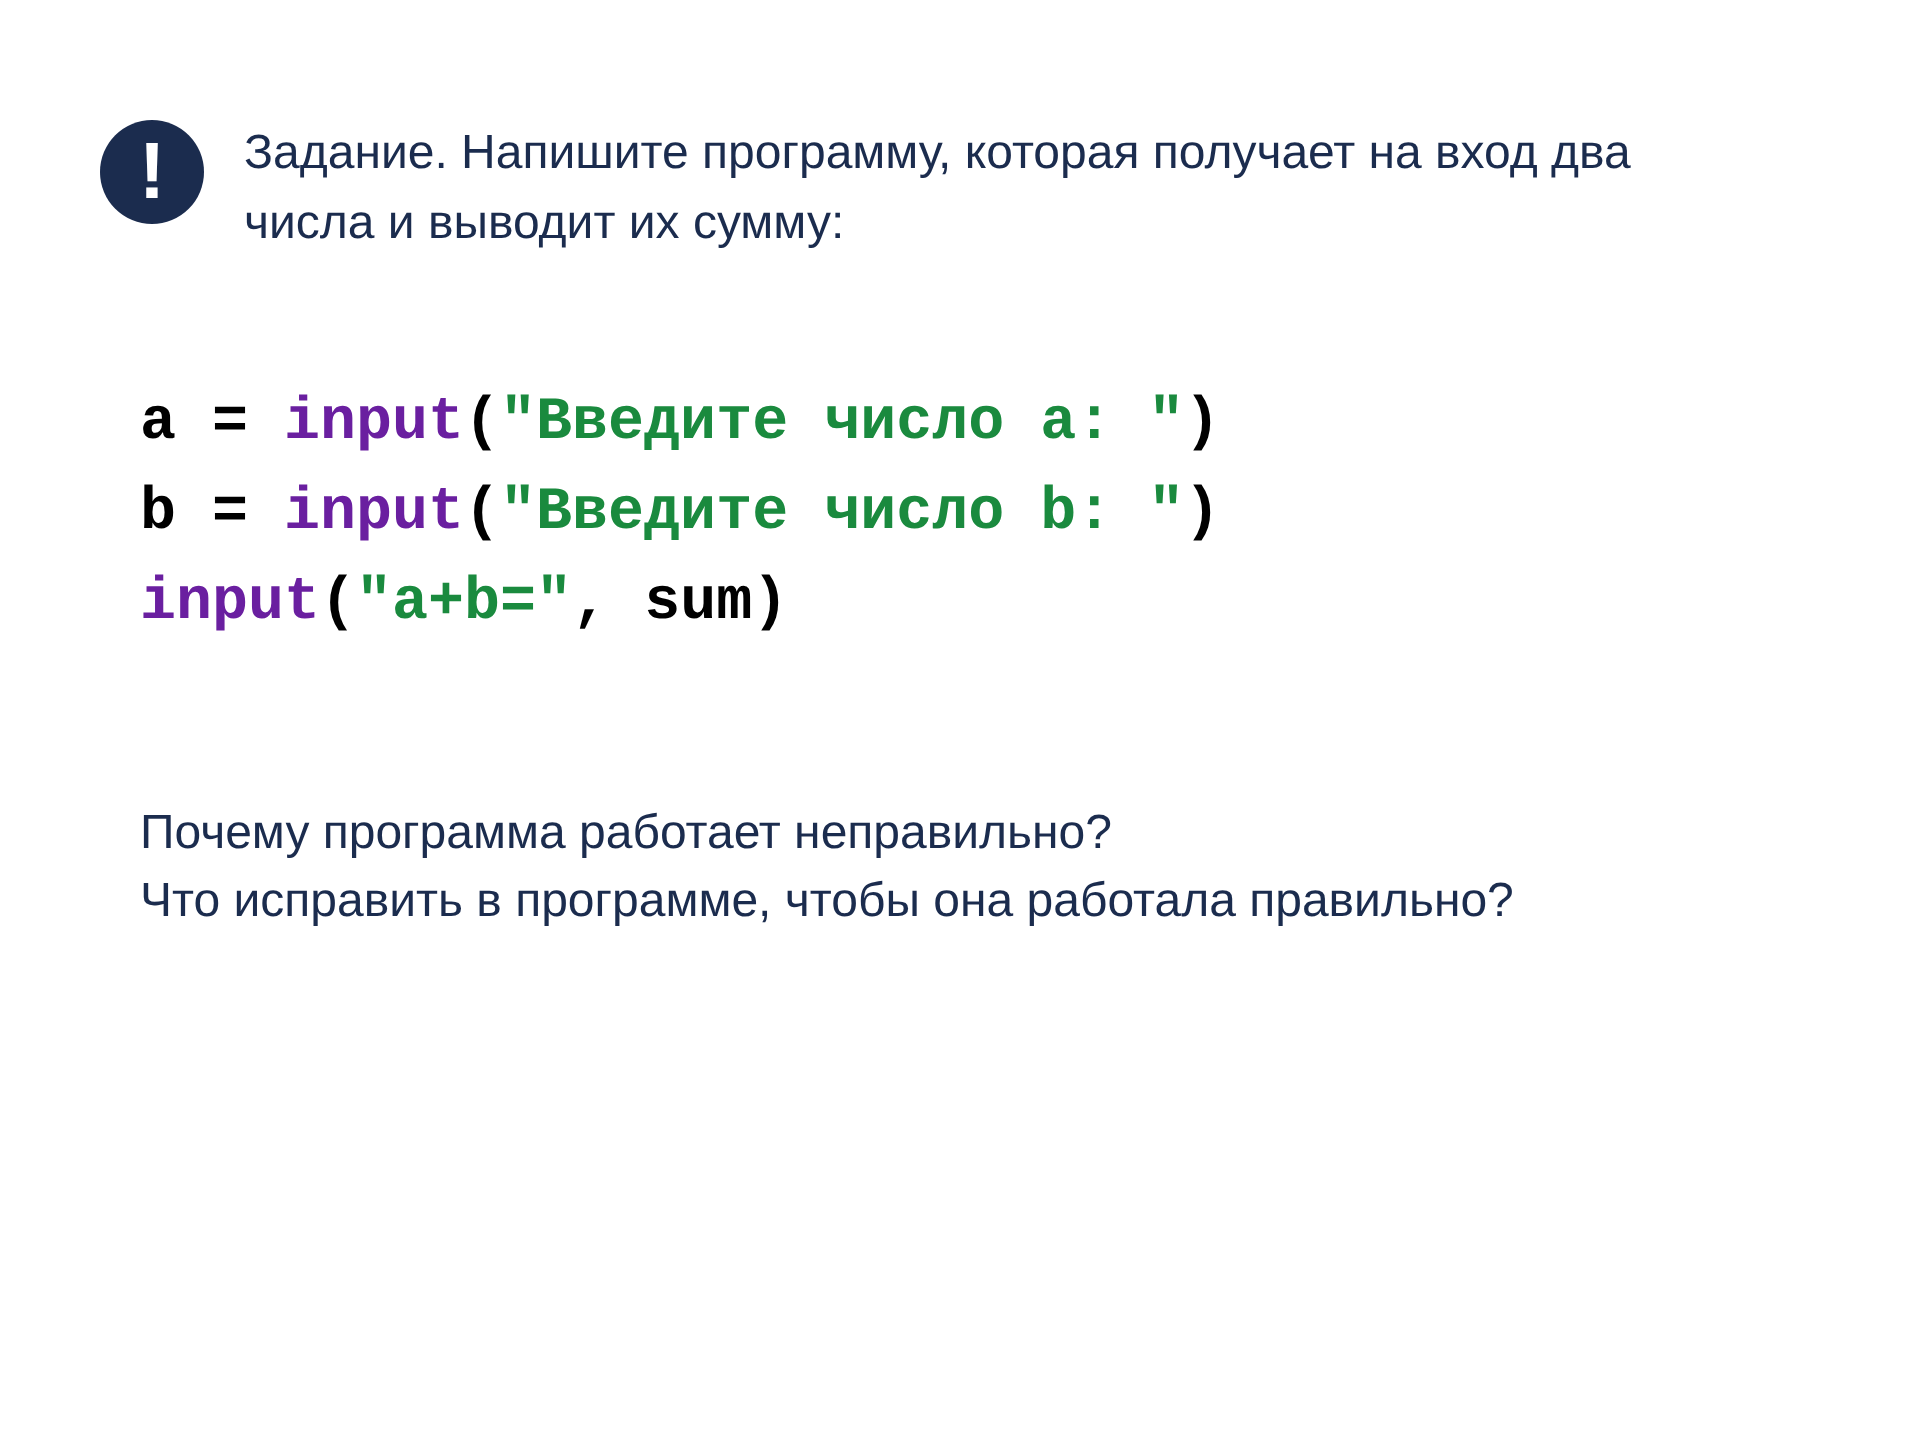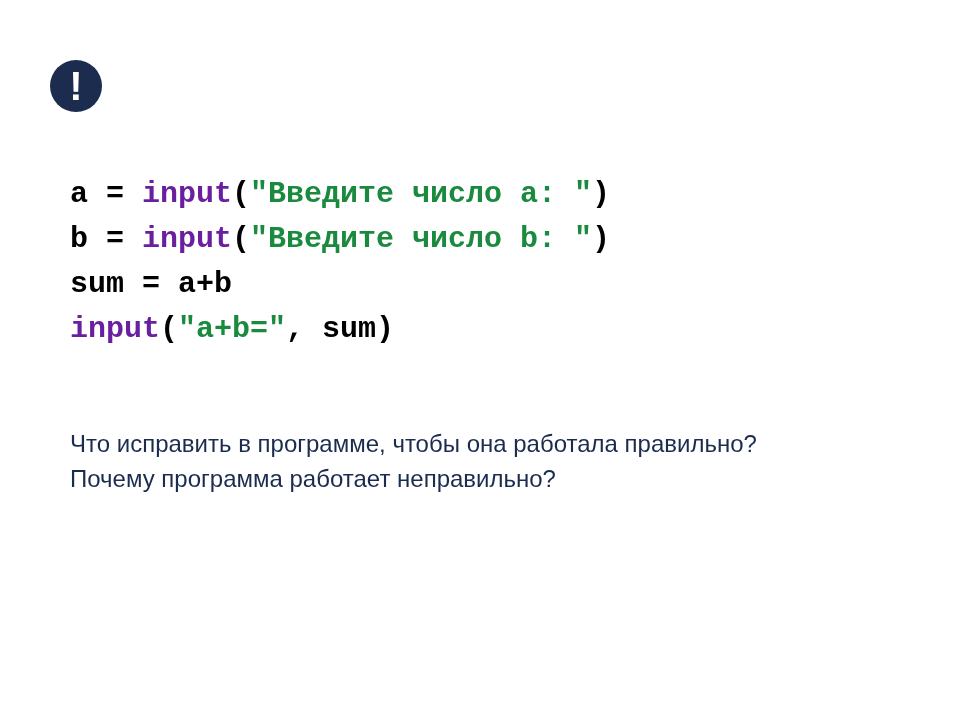--- a/index.html
+++ b/index.html
@@ -66,27 +66,27 @@
       max-width: 820px;
     }
   </style>
 </head>
 <body>
 
 <div class="container">
 
   <div class="task-header">
     <div class="exclaim-badge">!</div>
+    <div class="task-text">Задание. Напишите программу, которая получает на вход два числа и выводит их сумму:</div>
   </div>
 
   <div class="code-block">
     <div class="code-line"><span class="tk-black">a = </span><span class="tk-func">input</span><span class="tk-paren">(</span><span class="tk-str">"Введите число a: "</span><span class="tk-paren">)</span></div>
     <div class="code-line"><span class="tk-black">b = </span><span class="tk-func">input</span><span class="tk-paren">(</span><span class="tk-str">"Введите число b: "</span><span class="tk-paren">)</span></div>
-    <div class="code-line"><span class="tk-black">sum = a+b</span></div>
     <div class="code-line"><span class="tk-func">input</span><span class="tk-paren">(</span><span class="tk-str">"a+b="</span><span class="tk-black">, sum</span><span class="tk-paren">)</span></div>
   </div>
 
   <div class="questions">
+    <div>Почему программа работает неправильно?</div>
     <div>Что исправить в программе, чтобы она работала правильно?</div>
-    <div>Почему программа работает неправильно?</div>
   </div>
 
 </div>
 
 </body></html>

